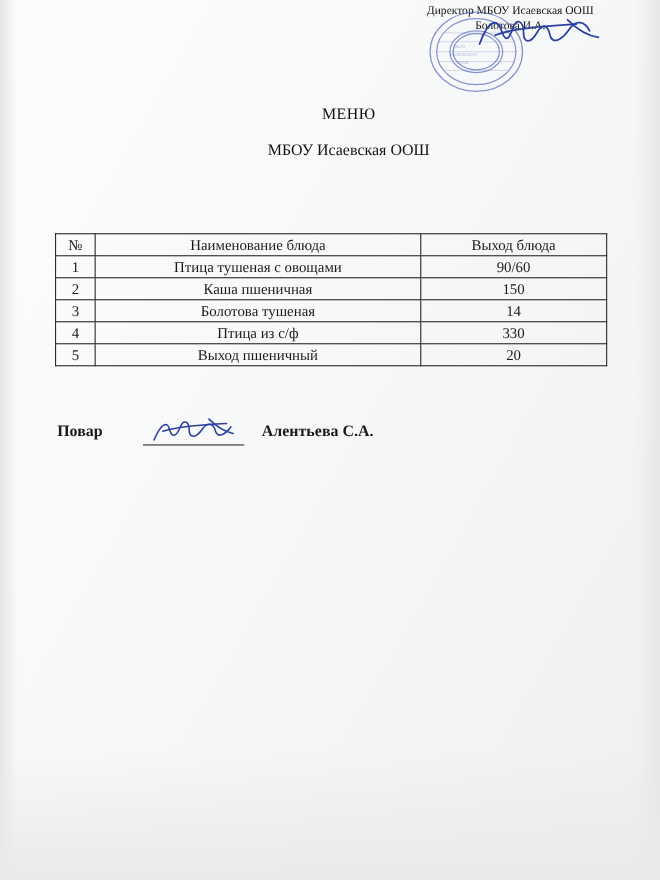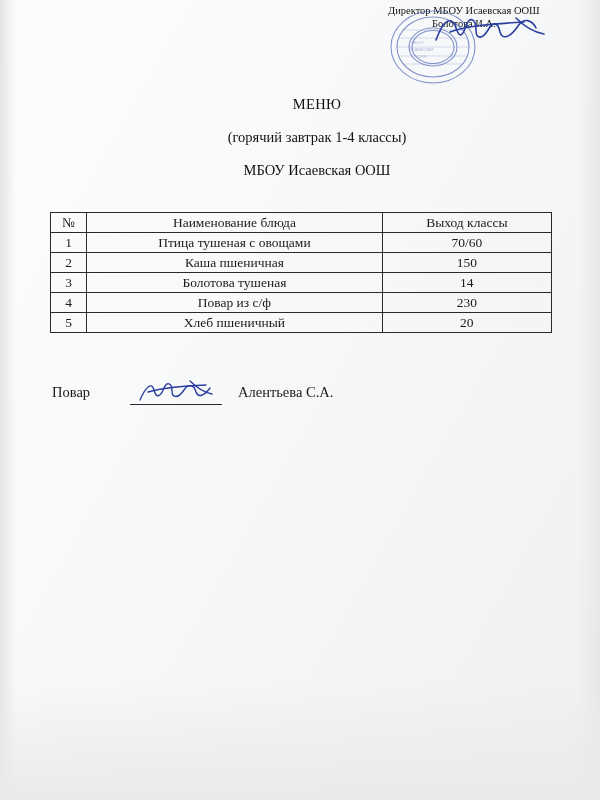--- a/index.html
+++ b/index.html
@@ -123,20 +123,21 @@
   table.menu-table .col-name { width: 300px; }
   table.menu-table .col-out { width: 170px; }
 
   
   .cook-row {
     position: absolute;
     left: 52px;
     top: 378px;
     width: 400px;
     height: 30px;
+    font-weight: bold;
   }
   .cook-label {
     position: absolute;
     left: 0;
     top: 6px;
     font-size: 14.5px;
   }
   .cook-line {
     position: absolute;
     left: 78px;
@@ -197,57 +198,56 @@
   <svg class="director-sign" viewBox="0 0 120 36">
     <g fill="none" stroke="#2b3fa0" stroke-width="1.6" stroke-linecap="round">
       <path d="M4 28 C12 6, 20 4, 24 16 C27 25, 30 26, 34 14 C37 4, 44 6, 44 18 C44 27, 50 28, 56 18 C61 9, 66 10, 68 20 C70 28, 78 26, 86 14 C92 5, 100 8, 104 16"></path>
       <path d="M18 20 C34 14, 58 12, 92 10"></path>
       <path d="M84 6 C92 14, 100 20, 112 22"></path>
     </g>
   </svg>
 
   <div class="titles">
     <div class="t-line menu">МЕНЮ</div>
-    <div class="t-line">(горячий завтрак 1-4 классы)</div>
     <div class="t-line">МБОУ Исаевская ООШ</div>
   </div>
 
   <div class="menu-table-wrap">
     <table class="menu-table">
       <thead>
         <tr>
           <th class="col-num">№</th>
           <th class="col-name">Наименование блюда</th>
-          <th class="col-out">Выход классы</th>
+          <th class="col-out">Выход блюда</th>
         </tr>
       </thead>
       <tbody>
         <tr>
           <td class="col-num">1</td>
           <td class="col-name">Птица тушеная с овощами</td>
-          <td class="col-out">70/60</td>
+          <td class="col-out">90/60</td>
         </tr>
         <tr>
           <td class="col-num">2</td>
           <td class="col-name">Каша пшеничная</td>
           <td class="col-out">150</td>
         </tr>
         <tr>
           <td class="col-num">3</td>
           <td class="col-name">Болотова тушеная</td>
           <td class="col-out">14</td>
         </tr>
         <tr>
           <td class="col-num">4</td>
-          <td class="col-name">Повар из с/ф</td>
-          <td class="col-out">230</td>
+          <td class="col-name">Птица из с/ф</td>
+          <td class="col-out">330</td>
         </tr>
         <tr>
           <td class="col-num">5</td>
-          <td class="col-name">Хлеб пшеничный</td>
+          <td class="col-name">Выход пшеничный</td>
           <td class="col-out">20</td>
         </tr>
       </tbody>
     </table>
   </div>
 
   <div class="cook-row">
     <div class="cook-label">Повар</div>
     <div class="cook-line"></div>
     <svg class="cook-sign" viewBox="0 0 86 30">

